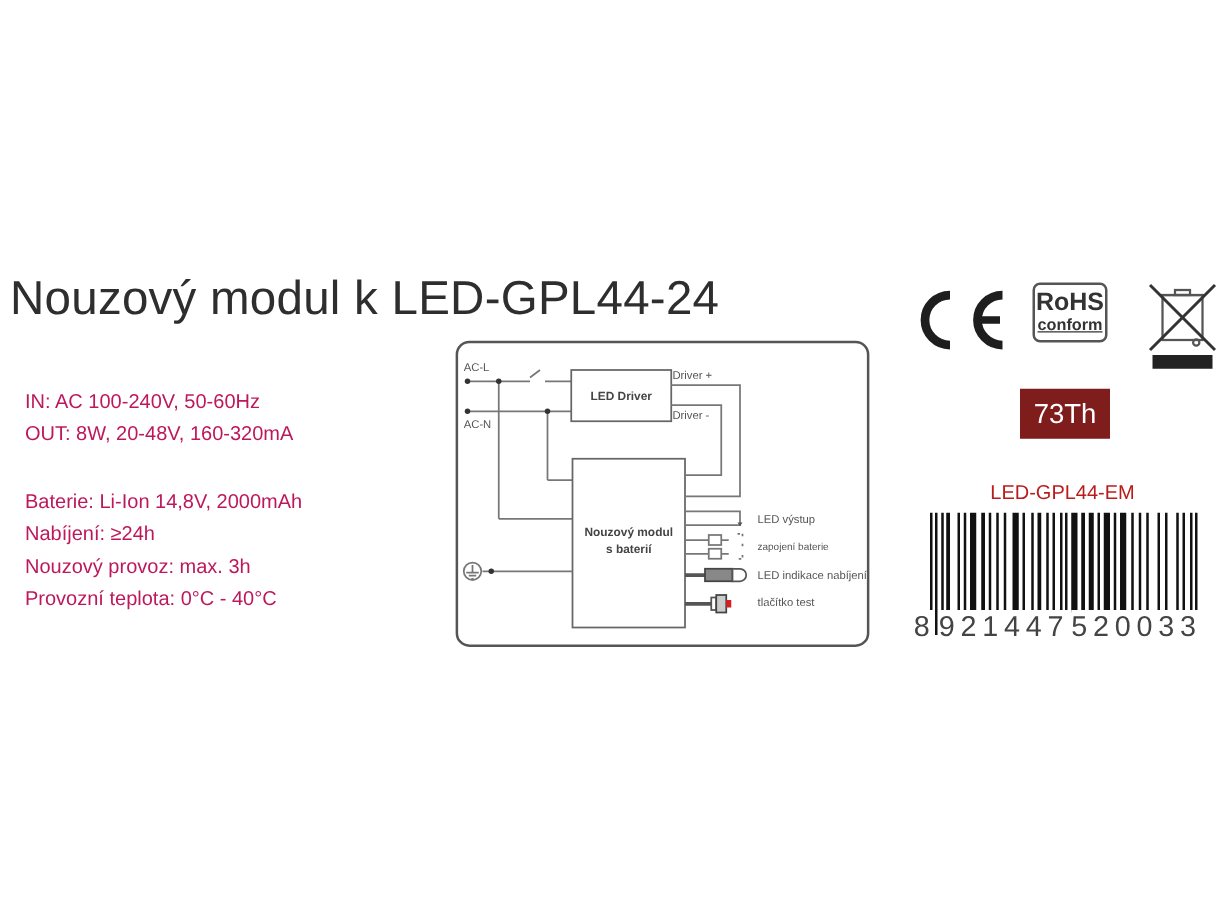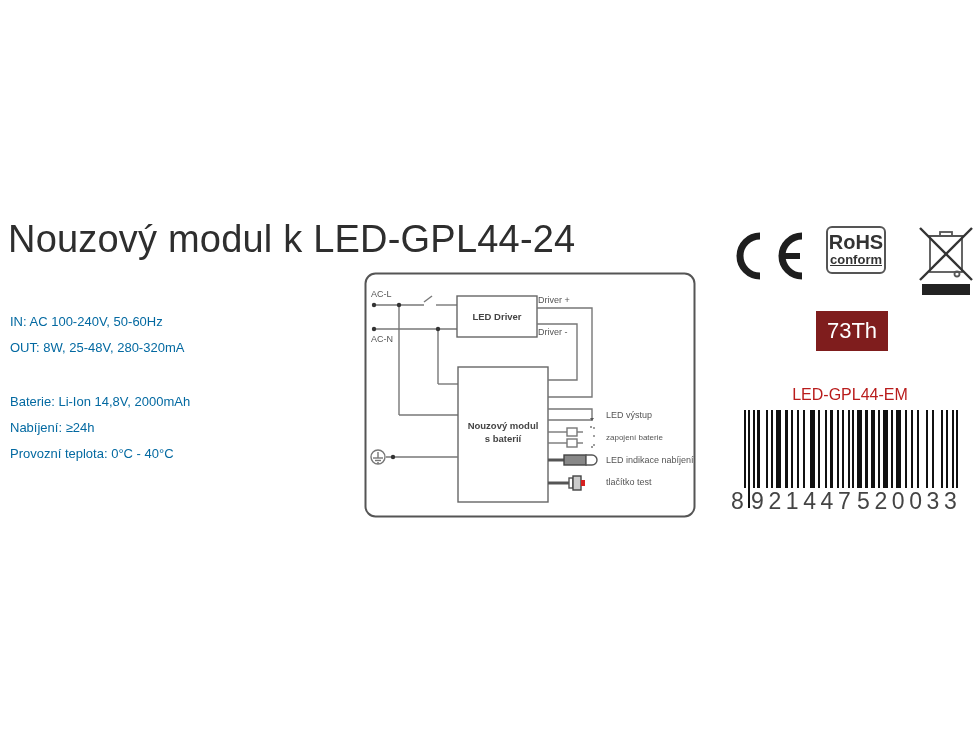--- a/index.html
+++ b/index.html
@@ -1,18 +1,18 @@
 <!DOCTYPE html>
 <html><head>
 <meta charset="utf-8">
 <style>
   html, body { margin: 0; padding: 0; background: #ffffff; }
   body { width: 980px; height: 735px; position: relative; overflow: hidden; font-family: "Liberation Sans", sans-serif; color: #2b2b2b; }
   .title { position: absolute; left: 8px; top: 218px; font-size: 38px; letter-spacing: 0.2px; color: #2e2e2e; white-space: nowrap; }
-  .specs { position: absolute; left: 10px; font-size: 13px; line-height: 26px; color: #0369a1; white-space: nowrap; }
+  .specs { position: absolute; left: 20px; font-size: 16px; line-height: 26px; color: #be185d; white-space: nowrap; }
   .specs div { height: 26px; }
   #specs1 { top: 309px; }
   #specs2 { top: 389px; }
   .diagram { position: absolute; left: 364px; top: 272px; width: 332px; height: 246px; }
   .marks { position: absolute; left: 720px; top: 222px; width: 260px; height: 80px; }
   .ce { position: absolute; left: 8px; top: 6px; width: 80px; height: 56px; }
   .rohs { position: absolute; left: 106px; top: 4px; width: 60px; height: 48px; border: 2.5px solid #555; border-radius: 6px; text-align: center; box-sizing: border-box; color: #333; }
   .rohs .r1 { font-size: 20px; font-weight: bold; line-height: 22px; margin-top: 3px; }
   .rohs .r2 { font-size: 13px; font-weight: bold; line-height: 14px; text-decoration: underline; }
   .weee { position: absolute; left: 196px; top: 2px; width: 60px; height: 74px; }
@@ -21,26 +21,27 @@
   .barcode { position: absolute; left: 740px; top: 410px; width: 232px; height: 112px; }
   .barnum { position: absolute; top: 488px; font-size: 23px; color: #444; letter-spacing: 4.6px; white-space: nowrap; background: #fff; }
 </style>
 </head>
 <body>
 
 <div class="title">Nouzový modul k LED-GPL44-24</div>
 
 <div class="specs" id="specs1">
   <div>IN: AC 100-240V, 50-60Hz</div>
-  <div>OUT: 8W, 25-48V, 280-320mA</div>
+  <div>OUT: 8W, 20-48V, 160-320mA</div>
 </div>
 
 <div class="specs" id="specs2">
   <div>Baterie: Li-Ion 14,8V, 2000mAh</div>
   <div>Nabíjení: ≥24h</div>
+  <div>Nouzový provoz: max. 3h</div>
   <div>Provozní teplota: 0°C - 40°C</div>
 </div>
 
 <svg class="diagram" viewBox="0 0 332 246" xmlns="http://www.w3.org/2000/svg" font-family="Liberation Sans, sans-serif">
   <rect x="1.5" y="1.5" width="329" height="243" rx="10" fill="none" stroke="#555" stroke-width="2"></rect>
   <g stroke="#777" stroke-width="1.4" fill="none">
 
     <line x1="10" y1="33" x2="60" y2="33"></line>
     <line x1="60" y1="30" x2="68" y2="24"></line>
     <line x1="72" y1="33" x2="93" y2="33"></line>

